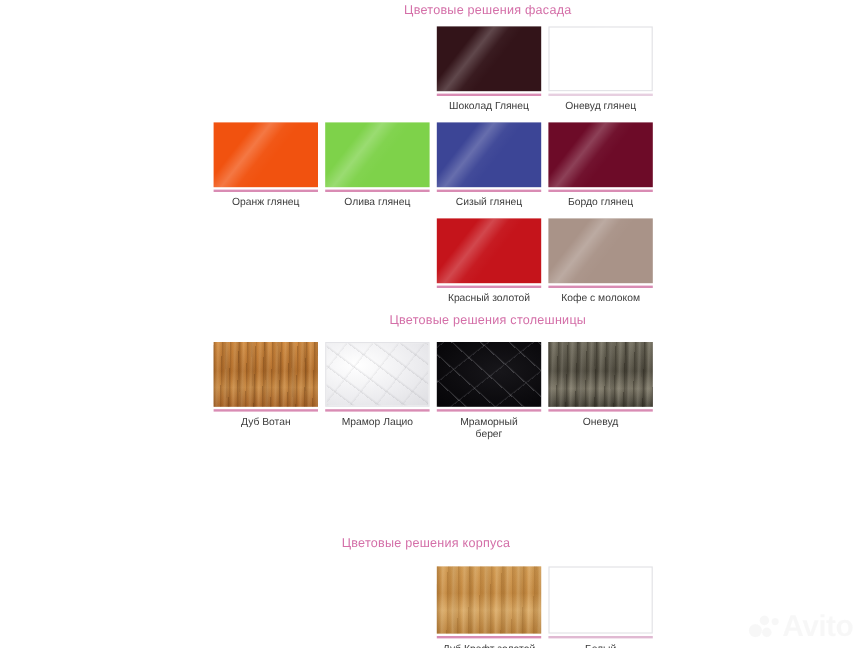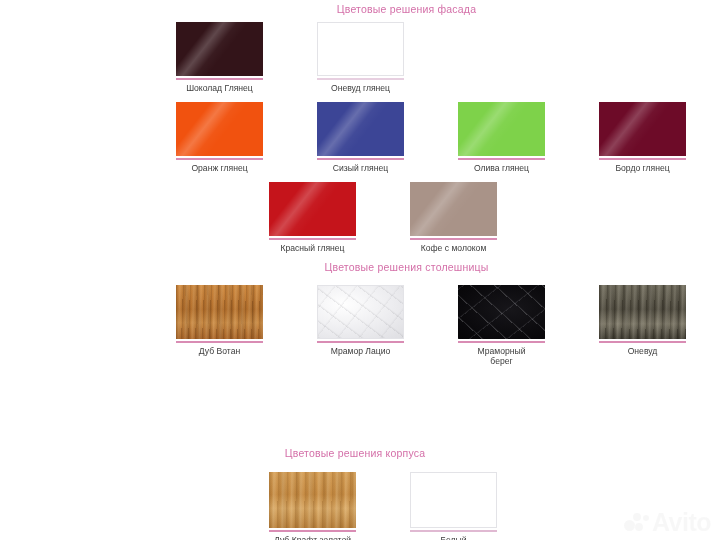--- a/index.html
+++ b/index.html
@@ -21,22 +21,21 @@
     padding-left:47px;
   }
 
   .grid{
     position:absolute;
     left:173px;
     width:374px;
   }
   .row{
     display:flex;
-    justify-content:flex-start;
-    gap:48px;
+    justify-content:flex-end;
   }
   .cell{
     width:93px;
     box-sizing:border-box;
     display:flex;
     flex-direction:column;
     align-items:center;
   }
   .cell.offset1{margin-left:93px;}
 
@@ -173,48 +172,48 @@
     <div class="row" style="margin-top:9px;">
       <div class="cell">
         <div class="swatch-wrap">
           <div class="swatch gloss" style="background:#f1520f;"></div>
           <div class="underline"></div>
         </div>
         <div class="caption">Оранж глянец</div>
       </div>
       <div class="cell">
         <div class="swatch-wrap">
+          <div class="swatch gloss" style="background:#7ed24a;"></div>
+          <div class="underline"></div>
+        </div>
+        <div class="caption">Олива глянец</div>
+      </div>
+      <div class="cell">
+        <div class="swatch-wrap">
           <div class="swatch gloss" style="background:#3c4596;"></div>
           <div class="underline"></div>
         </div>
         <div class="caption">Сизый глянец</div>
-      </div>
-      <div class="cell">
-        <div class="swatch-wrap">
-          <div class="swatch gloss" style="background:#7ed24a;"></div>
-          <div class="underline"></div>
-        </div>
-        <div class="caption">Олива глянец</div>
       </div>
       <div class="cell">
         <div class="swatch-wrap">
           <div class="swatch gloss" style="background:#6d0b28;"></div>
           <div class="underline"></div>
         </div>
         <div class="caption">Бордо глянец</div>
       </div>
     </div>
 
     <div class="row" style="margin-top:9px;">
       <div class="cell offset1">
         <div class="swatch-wrap">
           <div class="swatch gloss" style="background:#c5141b;"></div>
           <div class="underline"></div>
         </div>
-        <div class="caption">Красный глянец</div>
+        <div class="caption">Красный золотой</div>
       </div>
       <div class="cell">
         <div class="swatch-wrap">
           <div class="swatch gloss" style="background:#a99388;"></div>
           <div class="underline"></div>
         </div>
         <div class="caption">Кофе с молоком</div>
       </div>
     </div>
   </div>

